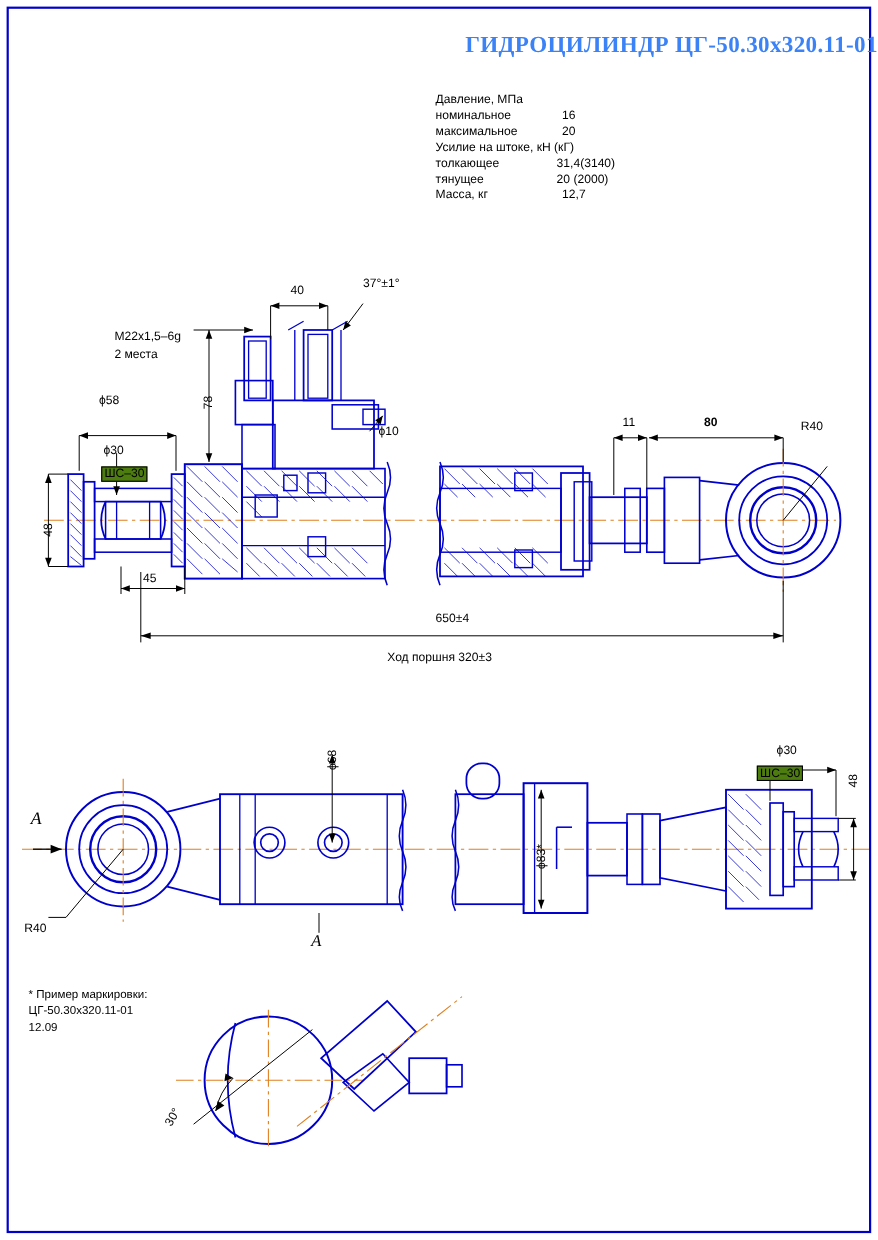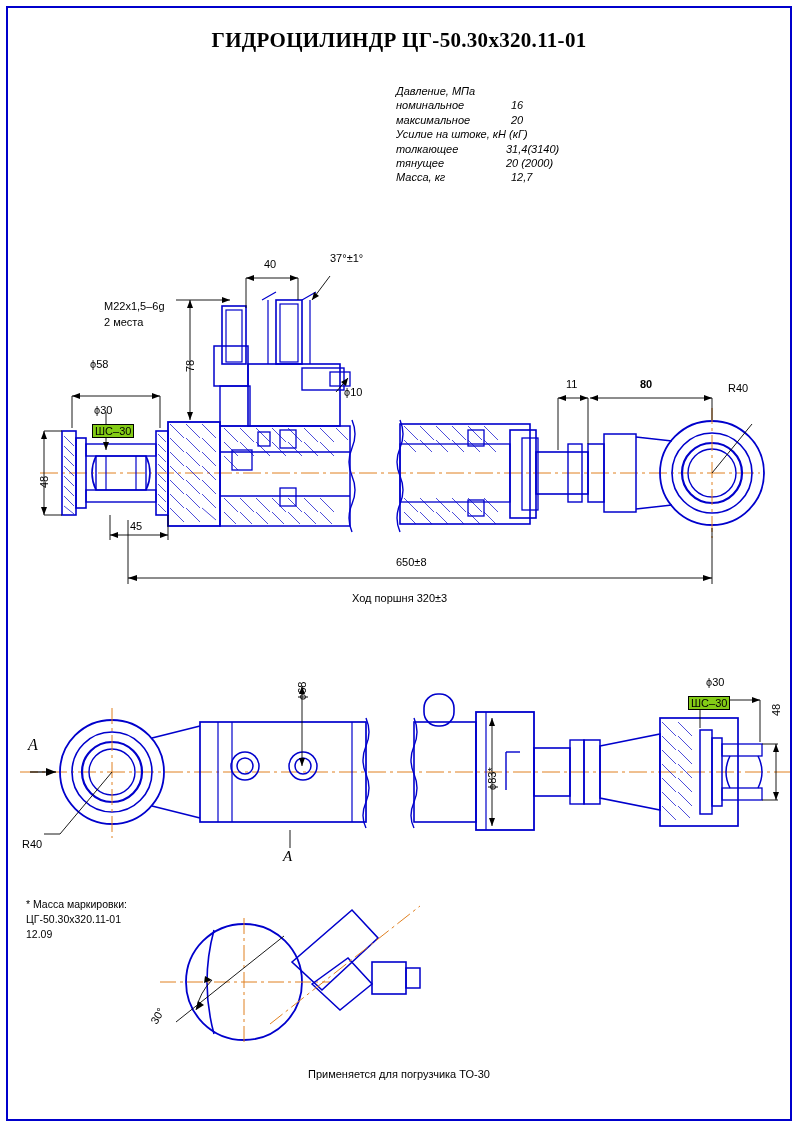--- a/index.html
+++ b/index.html
@@ -25,36 +25,35 @@
     width: 786px;
     height: 1115px;
     border: 2px solid #0000cc;
     box-sizing: border-box;
   }
   .title {
     position: absolute;
     left: 0;
     top: 28px;
     width: 798px;
-    text-align: center;
+    text-align: right;
     font-family: "Liberation Serif", serif;
     font-weight: bold;
     font-size: 21px;
     letter-spacing: 0.3px;
-    color: #000000;
+    color: #3b82f6;
   }
   .spec {
     position: absolute;
     left: 396px;
     top: 84px;
     font-size: 11px;
     line-height: 14.4px;
     color: #000;
     white-space: nowrap;
-    font-style: italic;
   }
   .spec .row {
     position: relative;
     height: 14.4px;
   }
   .spec .val {
     position: absolute;
     left: 115px;
     text-align: center;
   }
@@ -67,21 +66,21 @@
     color: #000;
     white-space: nowrap;
   }
   .lbl.ital { font-family: "Liberation Serif", serif; font-style: italic; font-size: 15px; }
   .lbl.big { font-size: 16px; font-family: "Liberation Serif", serif; font-style: italic; }
   .rot90 { transform: rotate(-90deg); transform-origin: left top; }
   .rot30 { transform: rotate(-60deg); transform-origin: left top; }
   .boxed {
     border: 1px solid #000;
     padding: 0 2px;
-    background: #84cc16;
+    background: #4d7c0f;
   }
   .note {
     position: absolute;
     font-size: 10.5px;
     line-height: 13px;
     color: #000;
     white-space: pre;
   }
   .footer {
     position: absolute;
@@ -465,34 +464,33 @@
   <div class="lbl rot90" style="left:184px; top:372px;">78</div>
 
   <div class="lbl" style="left:264px; top:258px;">40</div>
   <div class="lbl" style="left:330px; top:252px;">37°±1°</div>
   <div class="lbl" style="left:344px; top:386px;">ϕ10</div>
 
   <div class="lbl" style="left:566px; top:378px;">11</div>
   <div class="lbl" style="left:640px; top:378px;font-weight:bold;">80</div>
   <div class="lbl" style="left:728px; top:382px;">R40</div>
 
-  <div class="lbl" style="left:396px; top:556px;">650±8</div>
+  <div class="lbl" style="left:396px; top:556px;">650±4</div>
   <div class="lbl" style="left:352px; top:592px;">Ход поршня 320±3</div>
 
   <div class="lbl rot90" style="left:296px; top:700px;">ϕ68</div>
   <div class="lbl rot90" style="left:486px; top:790px;">ϕ83*</div>
   <div class="lbl" style="left:706px; top:676px;">ϕ30</div>
   <div class="lbl boxed" style="left:688px; top:696px;">ШС–30</div>
   <div class="lbl rot90" style="left:770px; top:716px;">48</div>
   <div class="lbl" style="left:22px; top:838px;">R40</div>
 
   <div class="lbl big" style="left:28px; top:736px;">А</div>
   <div class="lbl ital" style="left:283px; top:848px;">А</div>
 
   <div class="lbl rot30" style="left:148px; top:1020px;">30°</div>
 
-  <div class="note" style="left:26px; top:898px;">* Масса маркировки:</div>
+  <div class="note" style="left:26px; top:898px;">* Пример маркировки:</div>
   <div class="note" style="left:26px; top:913px;">ЦГ-50.30х320.11-01</div>
   <div class="note" style="left:26px; top:928px;">12.09</div>
 
-  <div class="footer">Применяется для погрузчика ТО-30</div>
 
 </div>
 
 </body></html>

